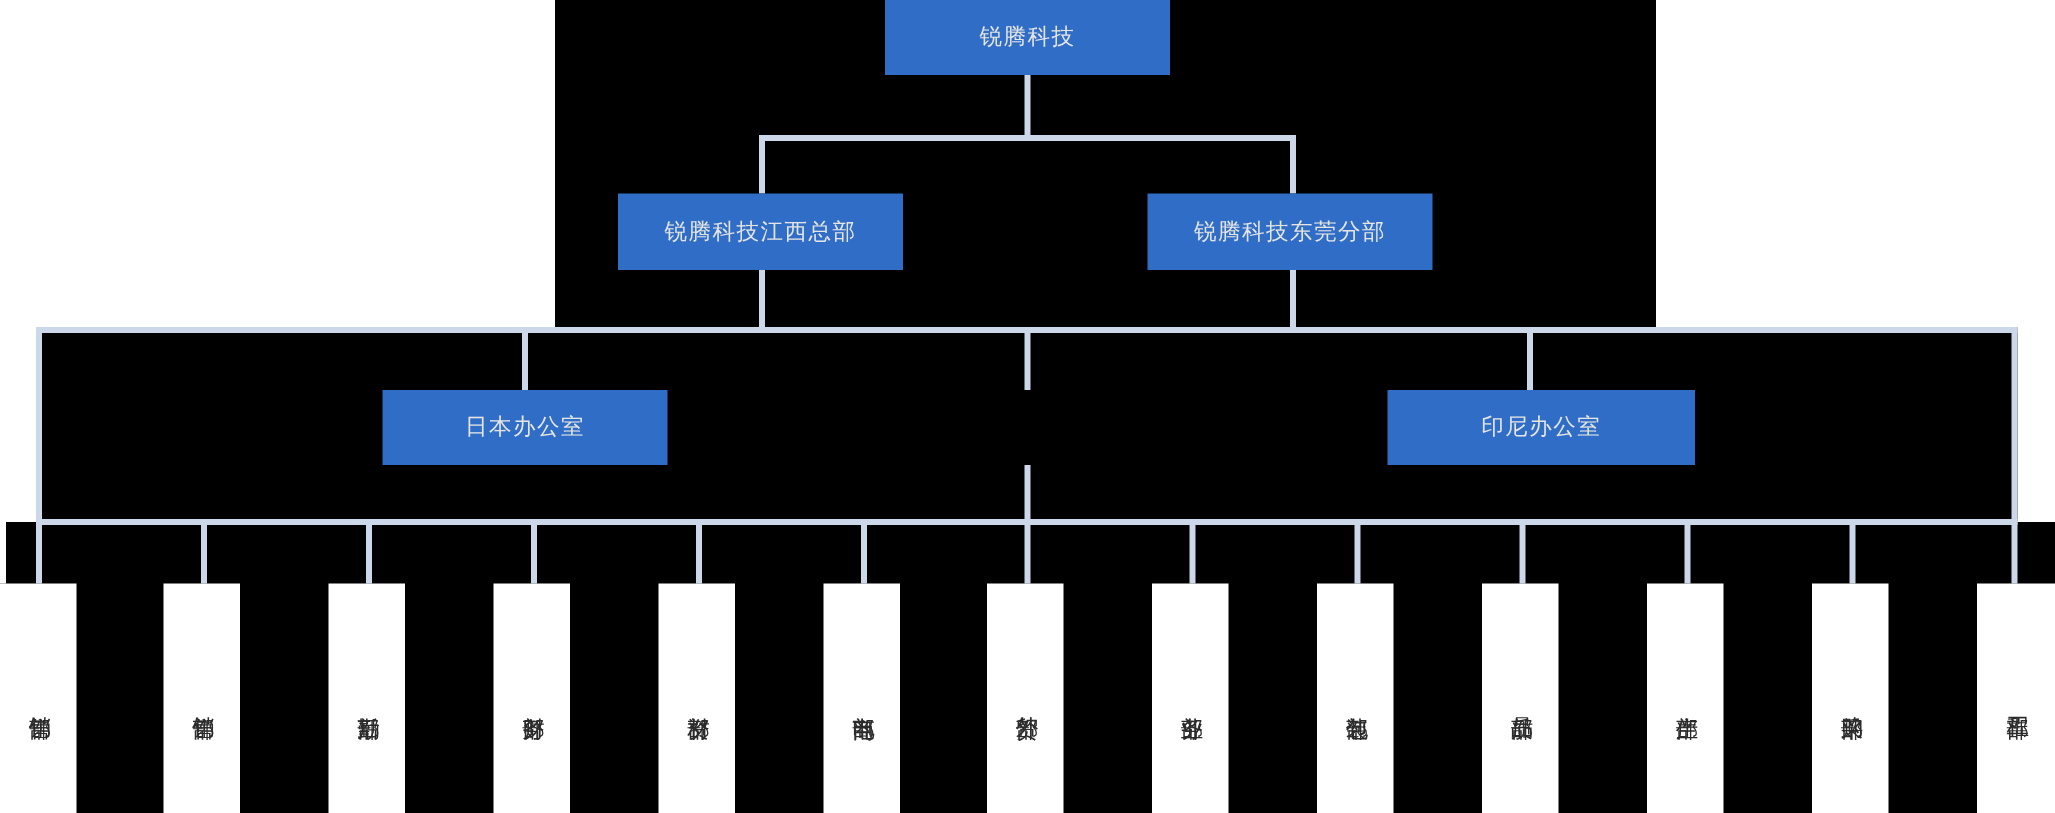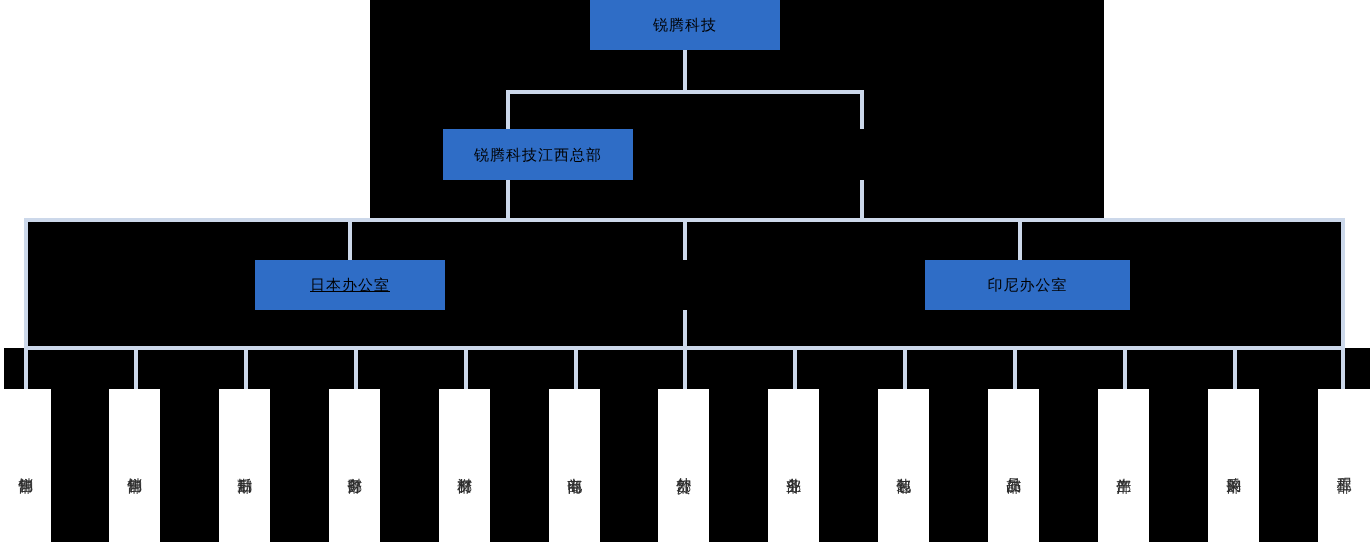--- a/index.html
+++ b/index.html
@@ -20,21 +20,21 @@
   .line.h{height:4px;}
   .line.v{width:4px;}
 
   
   .node{
     position:absolute;
     box-sizing:border-box;
     display:flex;
     align-items:center;
     justify-content:center;
-    color:#000000;
+    color:#e5e5e5;
     font-size:15px;
     letter-spacing:1px;
     line-height:1.3;
     white-space:nowrap;
   }
   .node.blue{background:#2f6dc6;}
 
   
   .leaf{
     position:absolute;
@@ -94,25 +94,28 @@
   <div class="line v" style="left:903px; top:346px; height:43px;"></div>
   <div class="line v" style="left:1013px;top:346px; height:43px;"></div>
   <div class="line v" style="left:1123px;top:346px; height:43px;"></div>
   <div class="line v" style="left:1233px;top:346px; height:43px;"></div>
   <div class="line v" style="left:1341px;top:346px; height:43px;"></div>
 
   <div class="node blue" style="left:590px; top:0px; width:190px; height:50px;">
     <span>锐腾科技</span>
   </div>
 
-  <div class="node blue" style="left:412px; top:129px; width:190px; height:51px;margin-left:31px;">
+  <div class="node blue" style="left:412px; top:129px; width:190px; height:51px;">
     <span>锐腾科技江西总部</span>
   </div>
+  <div class="node blue" style="left:765px; top:129px; width:190px; height:51px;">
+    <span>锐腾科技东莞分部</span>
+  </div>
 
-  <div class="node blue" style="left:255px; top:260px; width:190px; height:50px;text-decoration:underline;">
+  <div class="node blue" style="left:255px; top:260px; width:190px; height:50px;">
     <span>日本办公室</span>
   </div>
   <div class="node blue" style="left:925px; top:260px; width:205px; height:50px;">
     <span>印尼办公室</span>
   </div>
 
   <div class="leaf" style="left:0px;    top:389px; width:51px; height:153px;">
     <span class="vtext">销售部</span>
   </div>
   <div class="leaf" style="left:109px;  top:389px; width:51px; height:153px;">

